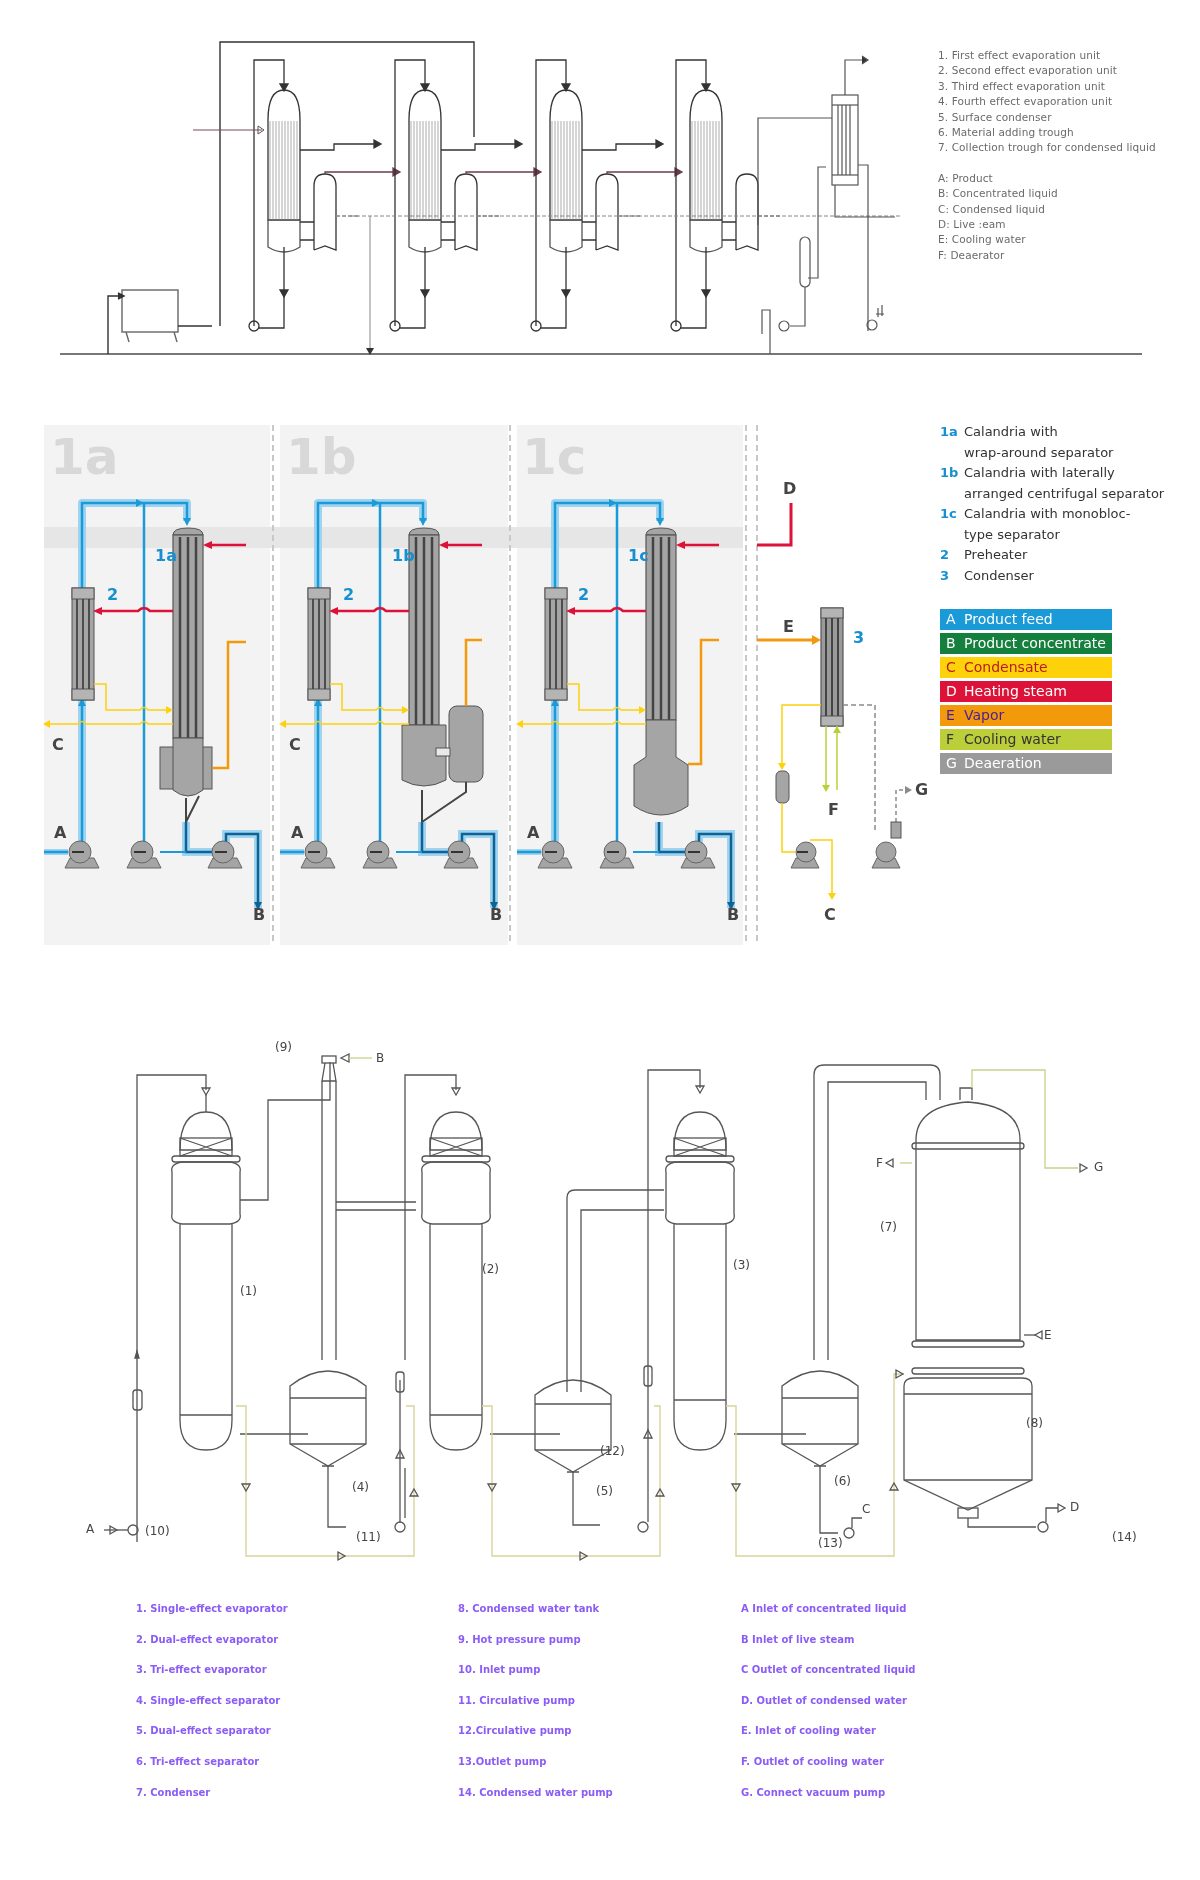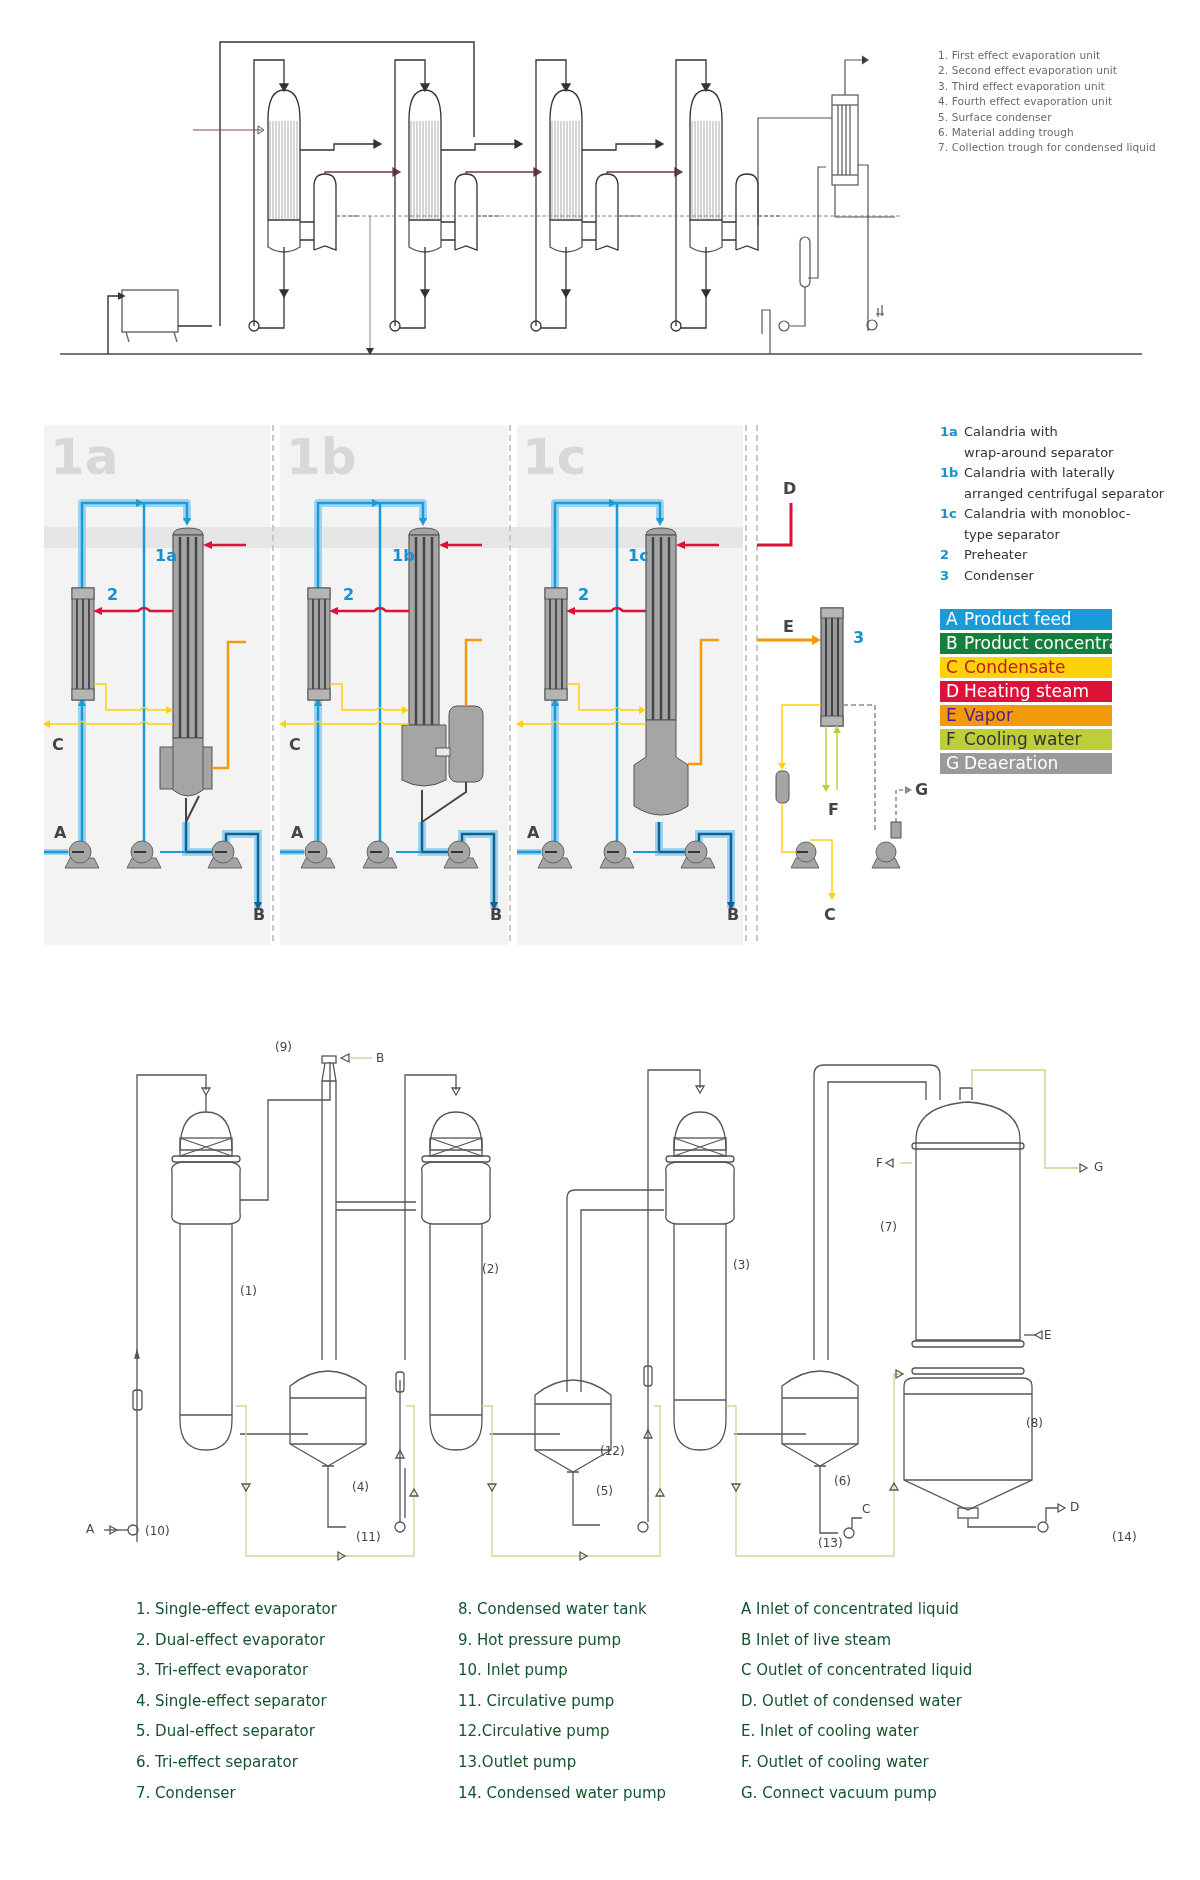--- a/index.html
+++ b/index.html
@@ -11,28 +11,28 @@
   .top-legend { left: 925px; top: 48px; font-family: "DejaVu Sans", sans-serif; font-size: 10.5px; color: #6a6a6a; line-height: 15.4px; letter-spacing: 0.1px; margin-left: 13px; }
   .top-legend .gap { height: 15px; }
 
   
   .panel { position: absolute; top: 425px; height: 520px; background: #f3f3f3; }
   .panel-big-label { position: absolute; font-family: "DejaVu Sans", sans-serif; font-weight: bold; font-size: 50px; color: #d8d8d8; }
   .mid-legend { left: 940px; top: 422px; font-family: "DejaVu Sans", sans-serif; font-size: 13px; color: #333; line-height: 20.5px; }
   .mid-legend .row { display: flex; }
   .mid-legend .num { color: #1690d0; font-weight: bold; width: 24px; flex: none; }
   .color-key { left: 940px; top: 609px; width: 172px; }
-  .color-key .k { height: 21px; margin-bottom: 3px; font-size: 17px; line-height: 21px; padding-left: 6px; white-space: nowrap; }
+  .color-key .k { height: 21px; margin-bottom: 3px; font-size: 14px; line-height: 21px; padding-left: 6px; white-space: nowrap; }
   .color-key .k span.l { display: inline-block; width: 18px; }
   .mid-label { position: absolute; font-family: "DejaVu Sans", sans-serif; font-weight: bold; font-size: 16px; color: #444; }
   .mid-num { position: absolute; font-family: "DejaVu Sans", sans-serif; font-weight: bold; font-size: 16px; color: #1690d0; }
 
   
   .bot-label { position: absolute; font-family: "DejaVu Sans", sans-serif; font-size: 12px; color: #444; }
-  .bot-legend { font-family: "DejaVu Sans", sans-serif; font-size: 15px; color: #14532d; line-height: 30.6px; position: absolute; top: 1594px; }
+  .bot-legend { font-family: "DejaVu Sans", sans-serif; font-size: 10px; color: #8b5cf6; line-height: 30.6px; position: absolute; top: 1594px; font-weight: bold; }
 </style>
 </head>
 <body>
 
 <div>
 <svg width="1200" height="380">
   <g stroke="#333" stroke-width="1.4" fill="none">
 
     <line x1="60" y1="354" x2="1142" y2="354" stroke="#777" stroke-width="2"></line>
 
@@ -184,20 +184,28 @@
   <div>
     <div>1. First effect evaporation unit</div>
     <div>2. Second effect evaporation unit</div>
     <div>3. Third effect evaporation unit</div>
     <div>4. Fourth effect evaporation unit</div>
     <div>5. Surface condenser</div>
     <div>6. Material adding trough</div>
     <div>7. Collection trough for condensed liquid</div>
   </div>
   <div class="gap"></div>
+  <div>
+    <div>A: Product</div>
+    <div>B: Concentrated liquid</div>
+    <div>C: Condensed liquid</div>
+    <div>D: Live :eam</div>
+    <div>E: Cooling water</div>
+    <div>F: Deaerator</div>
+  </div>
 </div>
 </div>
 
 <div>
   <div class="panel" style="left:44px; width:226px;"></div>
   <div class="panel" style="left:280px; width:228px;"></div>
   <div class="panel" style="left:517px; width:226px;"></div>
 
   <div class="abs" style="left:44px; top:527px; width:699px; height:21px; background:#e6e6e6;"></div>
 

